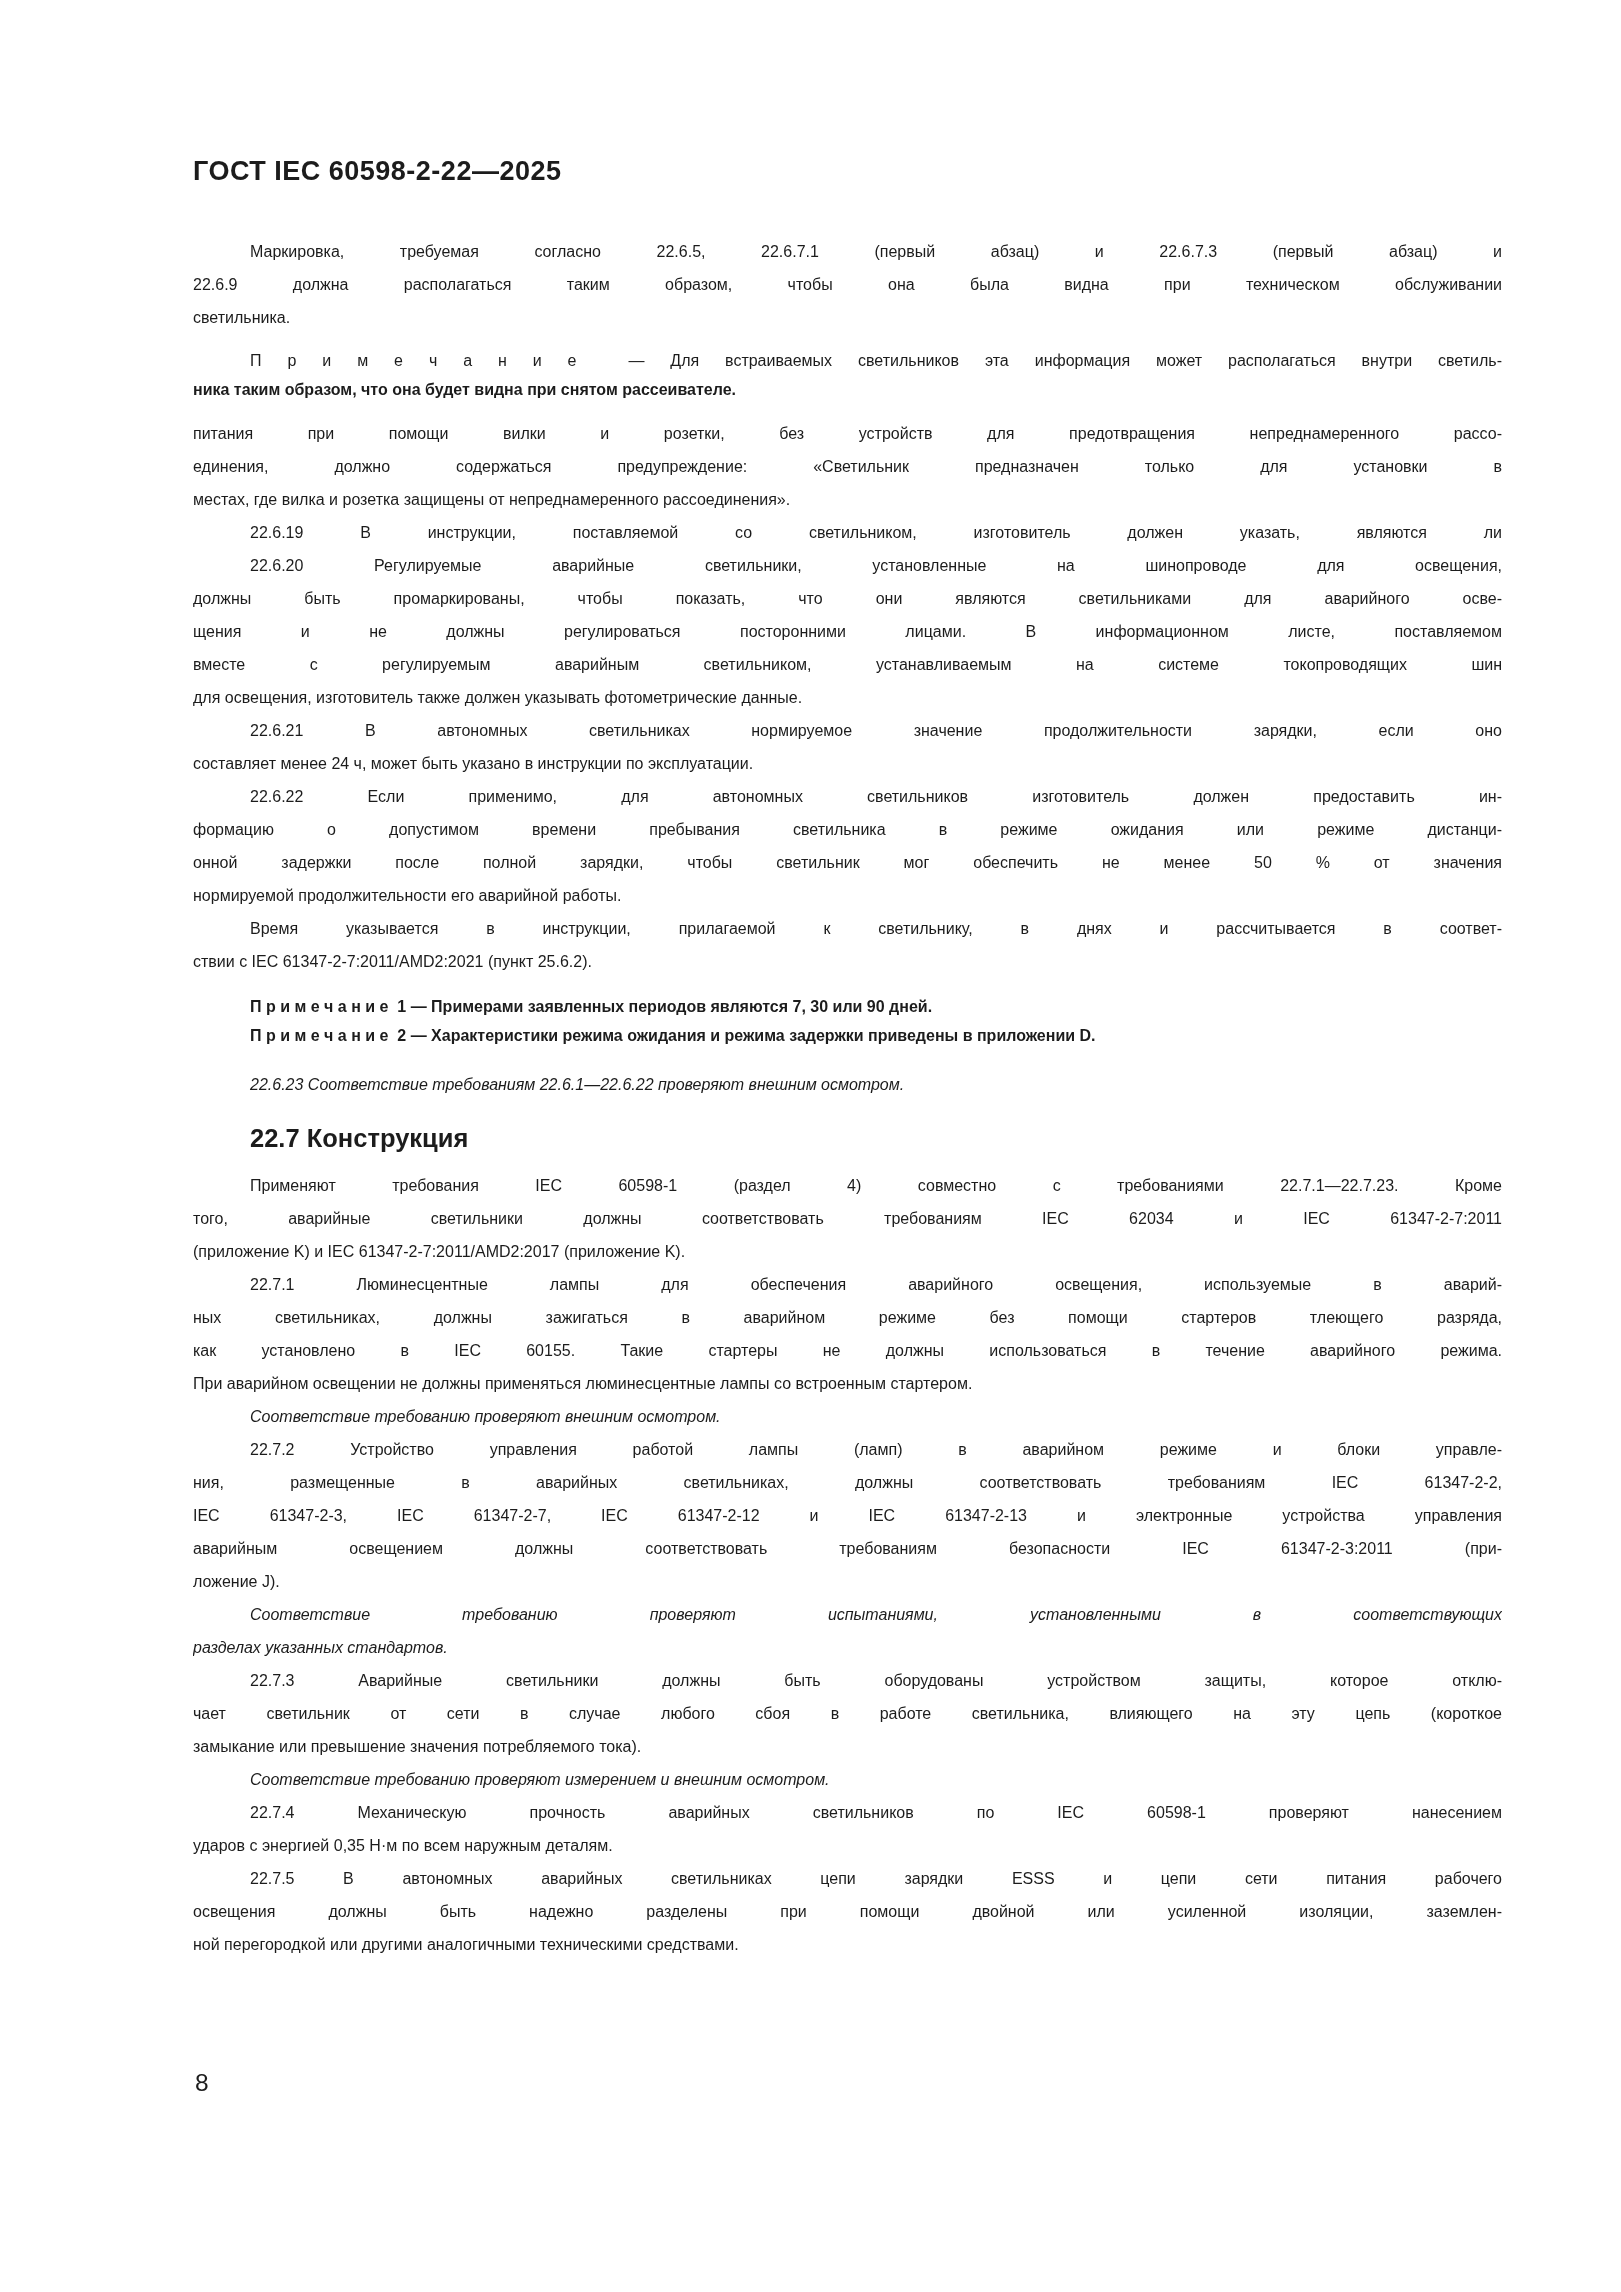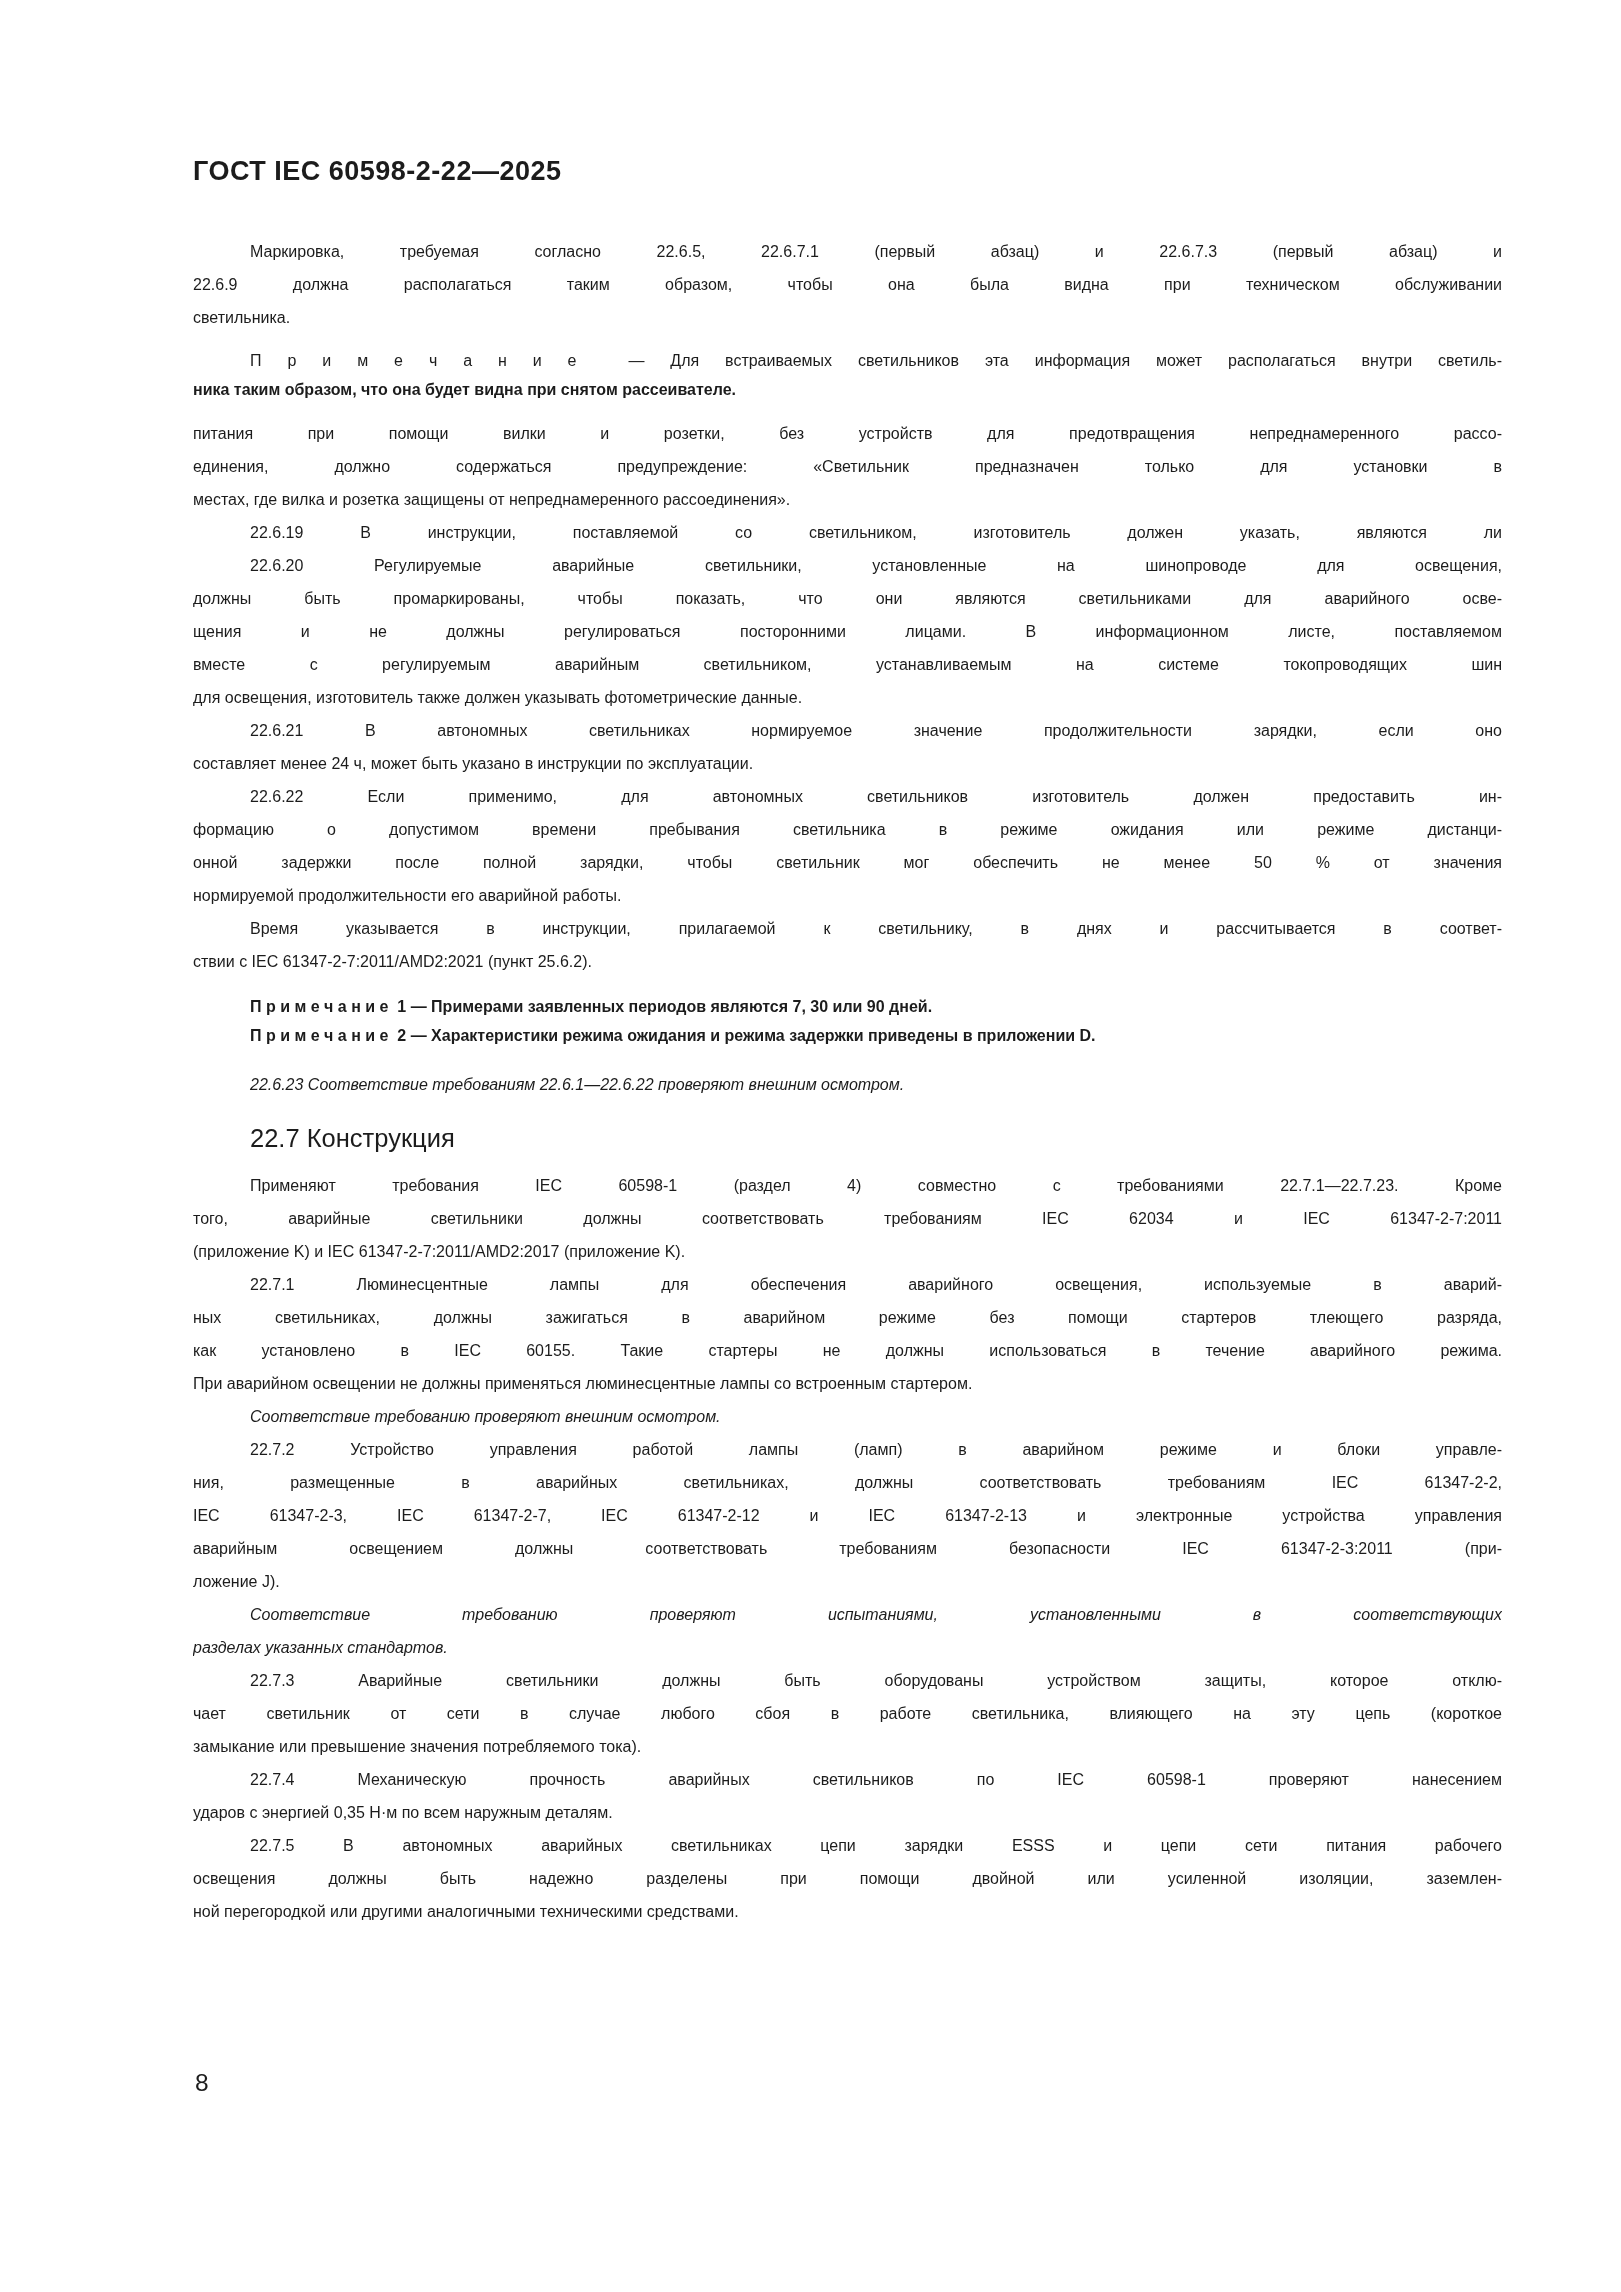--- a/index.html
+++ b/index.html
@@ -32,21 +32,21 @@
   .line::after { content: ""; display: inline-block; width: 100%; height: 0; }
   .line.last { height: auto; text-align: left; }
   .line.last::after { content: none; }
   .line.first { text-indent: 57px; }
   .p-note { font-size: 16px; line-height: 29px; }
   .p-note .line { height: 29px; }
   .p-note .line.last { height: auto; font-weight: bold; }
   .p-note-lead { margin-top: 11.8px; margin-bottom: 13.7px; }
   .p-note-top { margin-top: 13.7px; }
   .p-ref { margin-top: 17.6px; font-style: italic; }
-  .p-heading { margin-top: 21.6px; margin-bottom: 13.7px; font-weight: normal; font-size: 25.5px; }
+  .p-heading { margin-top: 21.6px; margin-bottom: 13.7px; font-weight: bold; font-size: 25.5px; }
   .p-italic { font-style: italic; }
   .page-number {
     position: absolute;
     left: 195px; top: 2066px;
     font-size: 24.5px; line-height: 33px;
   }
 </style>
 </head>
 <body>
 
@@ -127,20 +127,23 @@
         </div>
         <div class="p p-italic">
           <div class="line first">Соответствие требованию проверяют испытаниями, установленными в соответствующих</div>
           <div class="line last">разделах указанных стандартов.</div>
         </div>
         <div class="p">
           <div class="line first">22.7.3 Аварийные светильники должны быть оборудованы устройством защиты, которое отклю-</div>
           <div class="line">чает светильник от сети в случае любого сбоя в работе светильника, влияющего на эту цепь (короткое</div>
           <div class="line last">замыкание или превышение значения потребляемого тока).</div>
         </div>
+        <div class="p p-italic">
+          <div class="line first last">Соответствие требованию проверяют измерением и внешним осмотром.</div>
+        </div>
         <div class="p">
           <div class="line first">22.7.4 Механическую прочность аварийных светильников по IEC 60598-1 проверяют нанесением</div>
           <div class="line last">ударов с энергией 0,35 Н·м по всем наружным деталям.</div>
         </div>
         <div class="p">
           <div class="line first">22.7.5 В автономных аварийных светильниках цепи зарядки ESSS и цепи сети питания рабочего</div>
           <div class="line">освещения должны быть надежно разделены при помощи двойной или усиленной изоляции, заземлен-</div>
           <div class="line last">ной перегородкой или другими аналогичными техническими средствами.</div>
         </div>
       </div>

